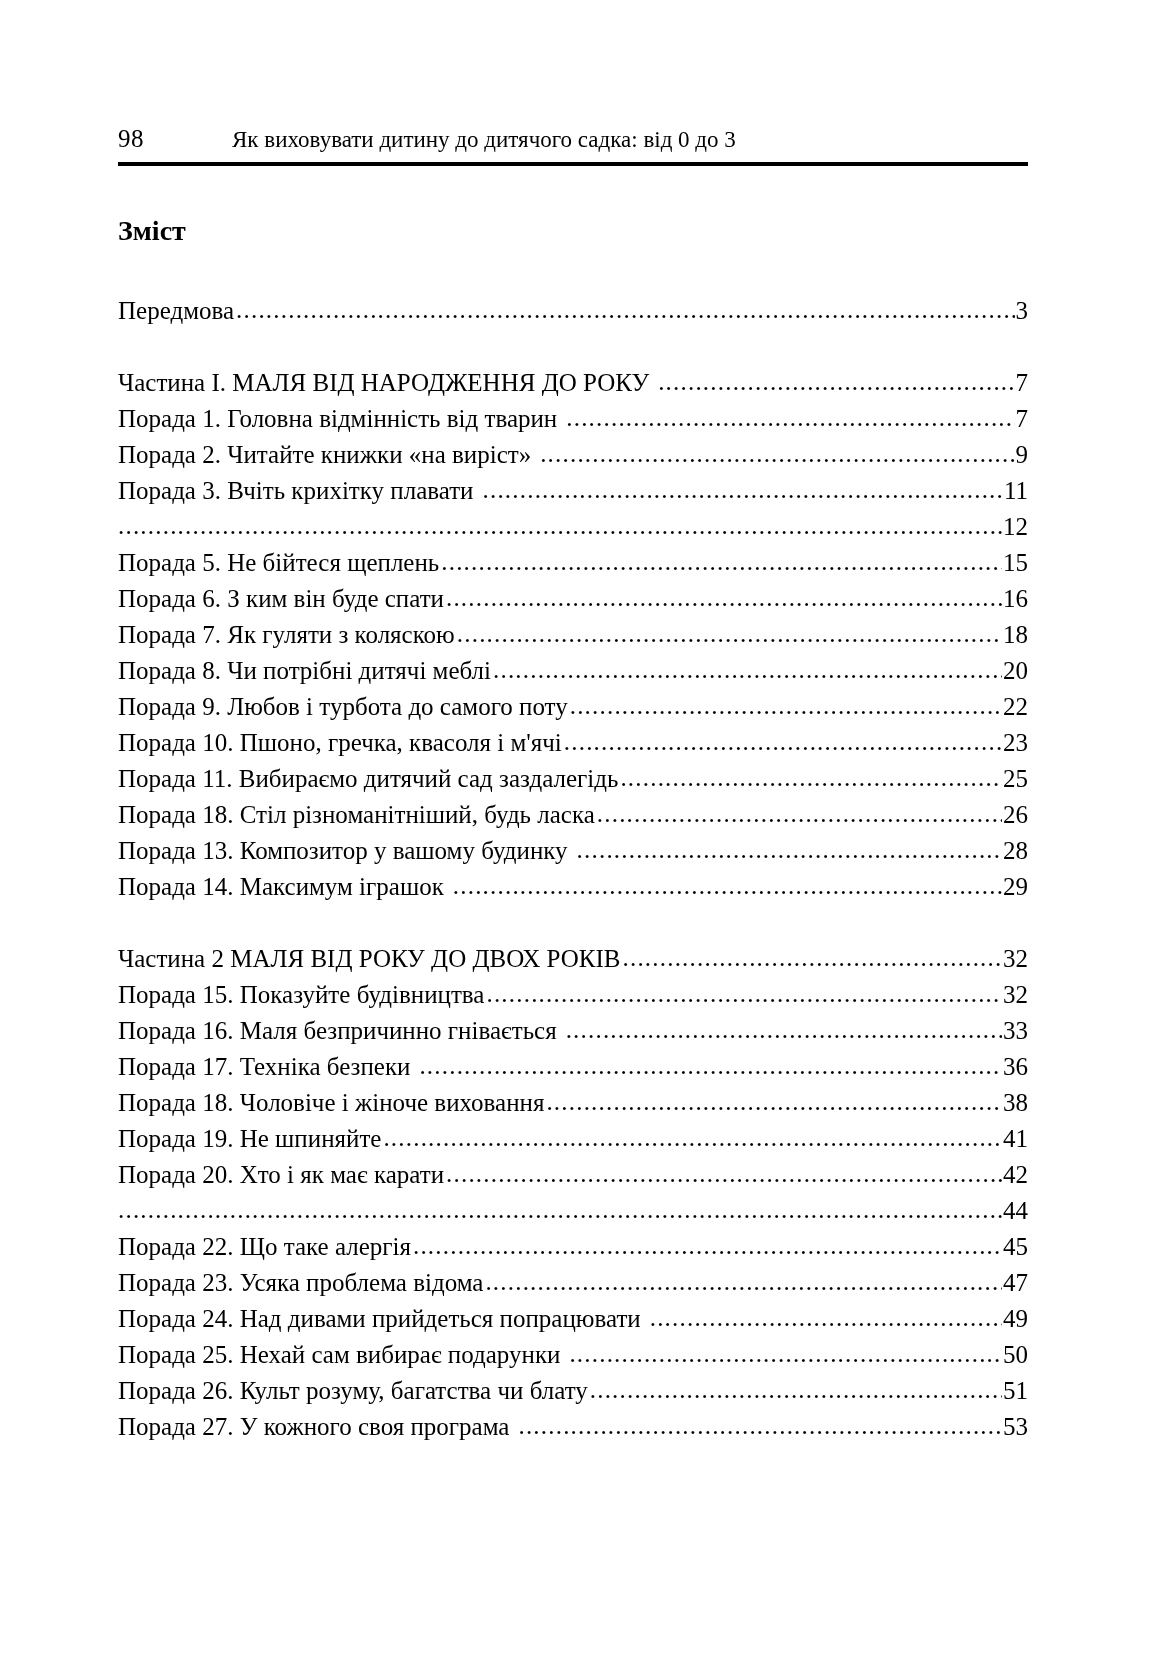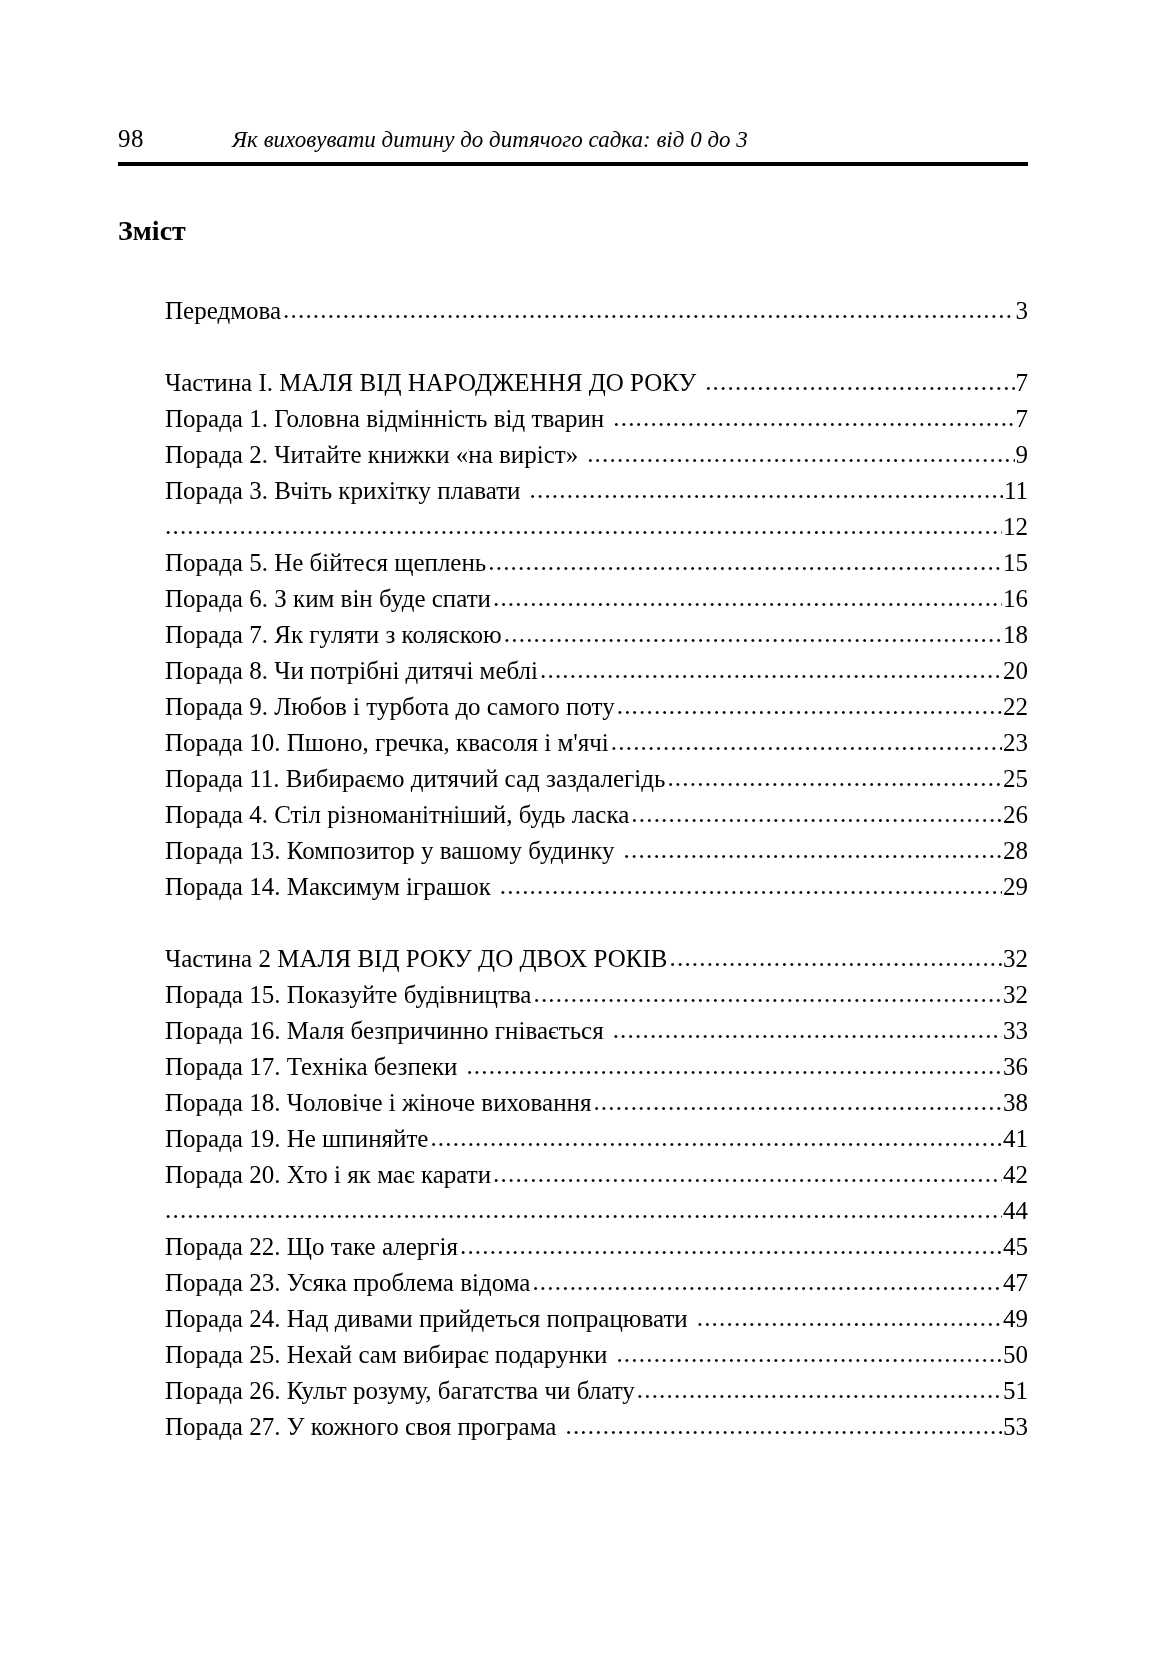--- a/index.html
+++ b/index.html
@@ -34,21 +34,20 @@
     display: flex;
     align-items: baseline;
   }
   .folio {
     font-size: 25px;
     line-height: 30px;
     letter-spacing: 0.5px;
     white-space: nowrap;
   }
   .head-title {
-    font-style: italic;
     font-size: 23px;
     line-height: 30px;
     margin-left: 88px;
     white-space: nowrap;
   }
   .head-rule {
     position: absolute;
     left: 118px;
     top: 146px;
     width: 910px;
@@ -76,21 +75,20 @@
   }
 
   .toc-row {
     display: flex;
     align-items: flex-end;
     font-size: 25px;
     line-height: 36px;
     height: 36px;
     white-space: nowrap;
     overflow: hidden;
-    margin-left: 47px;
   }
   .toc-row.gap-before {
     margin-top: 36px;
   }
 
   .toc-label {
     flex: 0 0 auto;
     padding-right: 2px;
   }
   .toc-label.spaced {
@@ -192,21 +190,21 @@
         <span class="toc-label">Порада 10. Пшоно, гречка, квасоля і м'ячі</span>
         <span class="toc-dots"></span>
         <span class="toc-page">23</span>
       </div>
       <div class="toc-row">
         <span class="toc-label">Порада 11. Вибираємо дитячий сад заздалегідь</span>
         <span class="toc-dots"></span>
         <span class="toc-page">25</span>
       </div>
       <div class="toc-row">
-        <span class="toc-label">Порада 4. Стіл різноманітніший, будь ласка</span>
+        <span class="toc-label">Порада 18. Стіл різноманітніший, будь ласка</span>
         <span class="toc-dots"></span>
         <span class="toc-page">26</span>
       </div>
       <div class="toc-row">
         <span class="toc-label spaced">Порада 13. Композитор у вашому будинку</span>
         <span class="toc-dots"></span>
         <span class="toc-page">28</span>
       </div>
       <div class="toc-row">
         <span class="toc-label spaced">Порада 14. Максимум іграшок</span>

